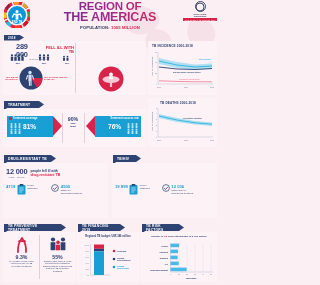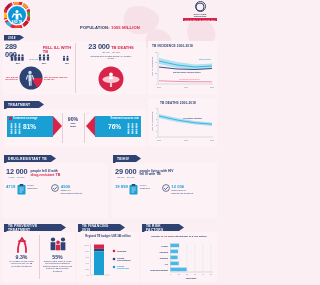--- a/index.html
+++ b/index.html
@@ -104,34 +104,38 @@
       </g>
     </svg>
 
     <div class="who-logo">
       <div class="who-badge"></div>
       <div class="who-txt">World Health</div>
       <div class="who-txt">Organization</div>
       <div class="who-rep">WHO GLOBAL TB REPORT 2019</div>
     </div>
 
+    <div class="title">
+      <div class="l1">REGION OF</div>
+      <div class="l2">THE AMERICAS</div>
+    </div>
     <div class="population">
       <span>POPULATION:</span>
       <span class="num">1005 MILLION</span>
     </div>
   </div>
 
   <div class="tab" style="left:4px; top:34.5px; width:20px; height:6px; font-size:3px;">2018</div>
   <div class="tab-stem" style="left:4px; top:40.5px;"></div>
 
   <div class="panel" style="left:3px; top:41px; width:143px; height:54px; border-radius:1px;"></div>
   <div class="vline" style="left:75px; top:43px; height:50px;"></div>
 
   <div style="position:absolute; left:5px; top:43px; width:69px;">
-    <div style="display:flex; align-items:baseline; gap:15px;">
+    <div style="display:flex; align-items:baseline; gap:15px;text-align:right;">
       <span class="big-num">289 000</span>
       <span class="lbl-red">FELL ILL WITH TB</span>
     </div>
     <div class="range" style="text-align:center;">(248 000 – 333 000)</div>
   </div>
 
   <div style="position:absolute; left:10px; top:54px; width:62px; display:flex; justify-content:space-between;">
     <div style="text-align:center;">
       <svg width="16" height="7" viewBox="0 0 16 7">
         <g fill="#2e4372">
@@ -183,28 +187,20 @@
         <path d="M9.4 8.6 h3.2 v7 h-3.2z"></path>
         <path d="M9.9 15.4 h1.2 v4.4 h-1.2z"></path>
         <path d="M11.4 15.4 h1.2 v4.4 h-1.2z"></path>
         <path d="M8.2 8.9 l-1.5 4.4 1.1 .4 1.5 -4.4z"></path>
         <path d="M13.8 8.9 l1.5 4.4 -1.1 .4 -1.5 -4.4z"></path>
       </g>
     </svg>
     <div class="micro-red" style="width:24px; line-height:2.5px;">11% of people who fell ill had HIV</div>
   </div>
 
-  <div style="position:absolute; left:78px; top:43px; width:66px; text-align:center;">
-    <div style="display:flex; align-items:baseline; gap:1.5px; justify-content:center;">
-      <span class="big-num">23 000</span>
-      <span class="lbl-red">TB DEATHS</span>
-    </div>
-    <div class="range">(21 000 – 25 000)</div>
-    <div class="micro" style="margin-top:1px; padding:0 12px; line-height:2.5px;">including 5700 deaths among HIV-positive people</div>
-  </div>
 
   <svg style="position:absolute; left:98px; top:66px;" width="26" height="26" viewBox="0 0 26 26">
     <circle cx="13" cy="13" r="12.5" fill="#d9244a"></circle>
     <g fill="#f6c9d4">
       <ellipse cx="13" cy="13.5" rx="8.5" ry="3.4"></ellipse>
       <rect x="11.9" y="15" width="2.2" height="6" rx=".6"></rect>
     </g>
     <g fill="#fff">
       <circle cx="13" cy="8.4" r="1.9"></circle>
       <path d="M11.1 10.6 h3.8 v2.6 h-3.8z"></path>
@@ -374,30 +370,20 @@
         <div class="micro">started on</div>
         <div class="micro">appropriate treatment</div>
       </div>
     </div>
   </div>
 
   <div class="tab" style="left:113px; top:155px; width:28px;">TB/HIV</div>
   <div class="tab-stem" style="left:113px; top:162px;"></div>
   <div class="panel" style="left:112px; top:163px; width:105px; height:55px; border-radius:1px;"></div>
 
-  <div style="position:absolute; left:115px; top:168px; width:100px; display:flex; gap:3px; align-items:flex-start;">
-    <div style="text-align:center;">
-      <div class="big-num">29 000</div>
-      <div class="range">(27 000 – 31 000)</div>
-    </div>
-    <div style="padding-top:1.5px; width:42px;">
-      <div class="lbl-dark">people living with HIV</div>
-      <div class="lbl-dark">fell ill with TB</div>
-    </div>
-  </div>
 
   <div style="position:absolute; left:115px; top:184px; width:100px; display:flex; gap:8px;">
     <div style="display:flex; gap:1.5px; align-items:flex-start;">
       <div style="text-align:right;">
         <div style="font-size:4.2px;font-weight:bold;color:#1a9fd4;">19 899</div>
       </div>
       <svg width="9" height="11" viewBox="0 0 9 11">
         <rect x=".5" y="1" width="8" height="9.5" rx=".8" fill="#1a9fd4"></rect>
         <rect x="2.6" y="0" width="3.8" height="1.8" rx=".5" fill="#2e4372"></rect>
         <g stroke="#fff" stroke-width=".6">

